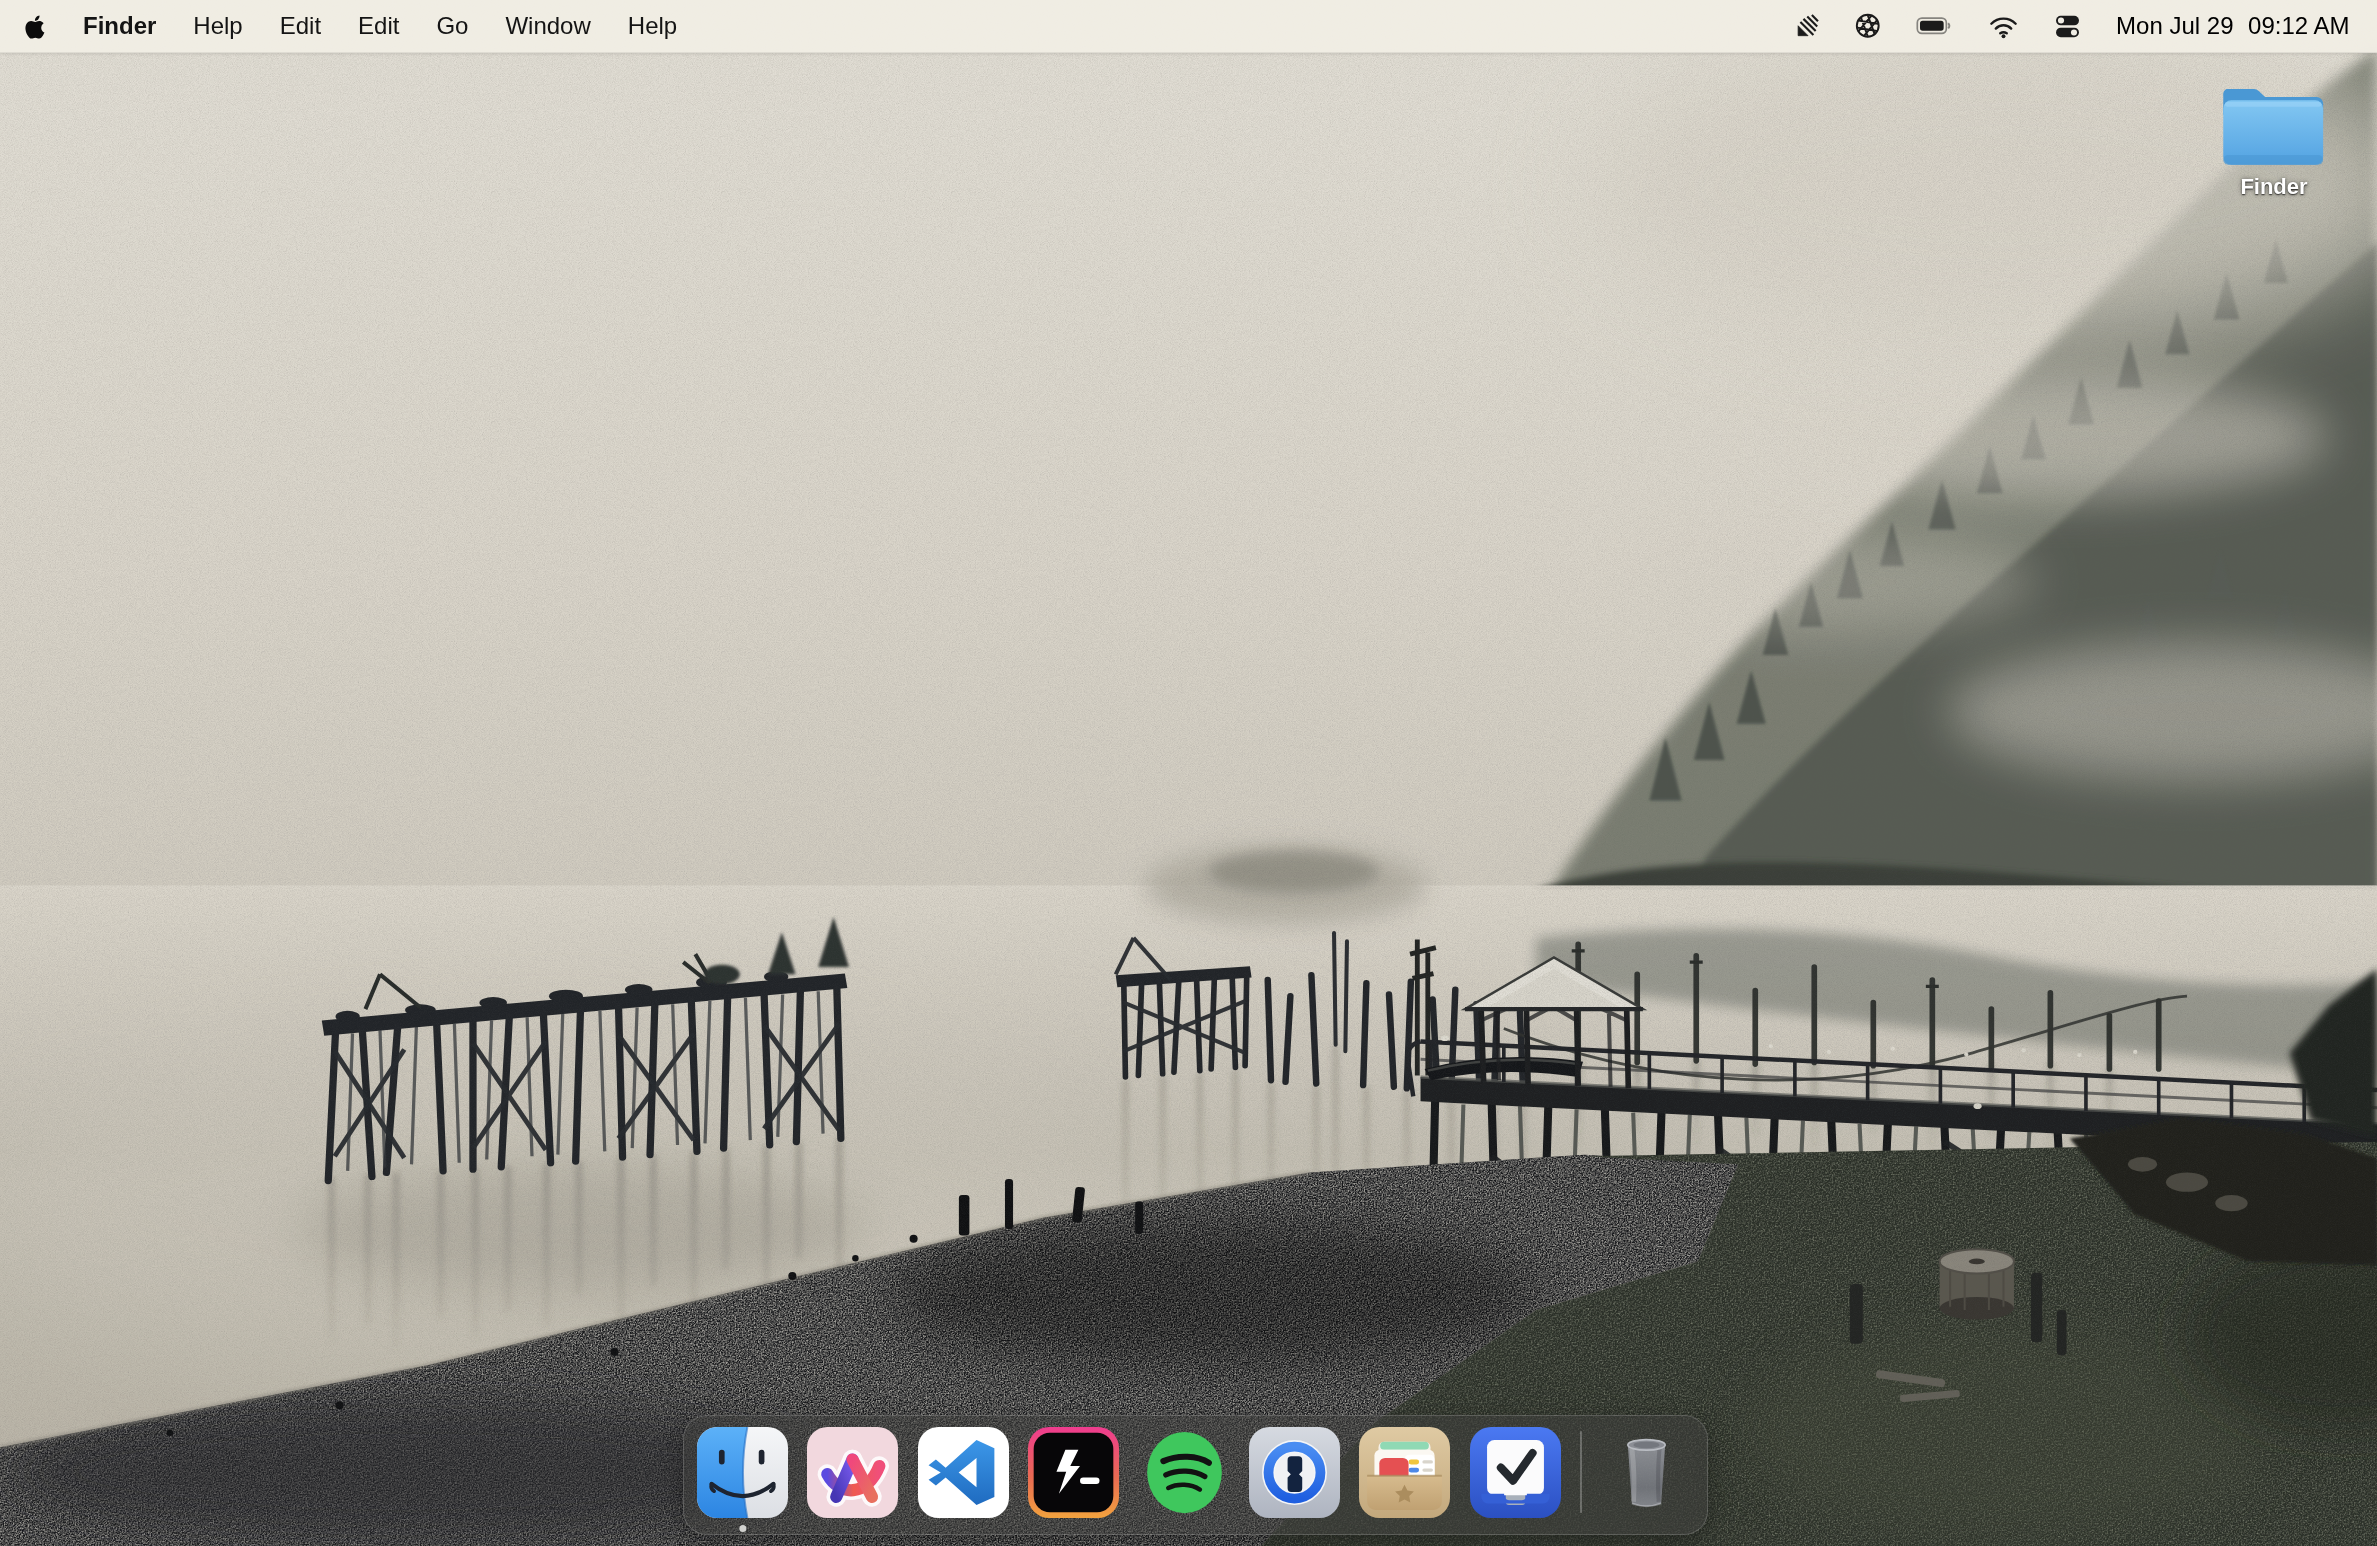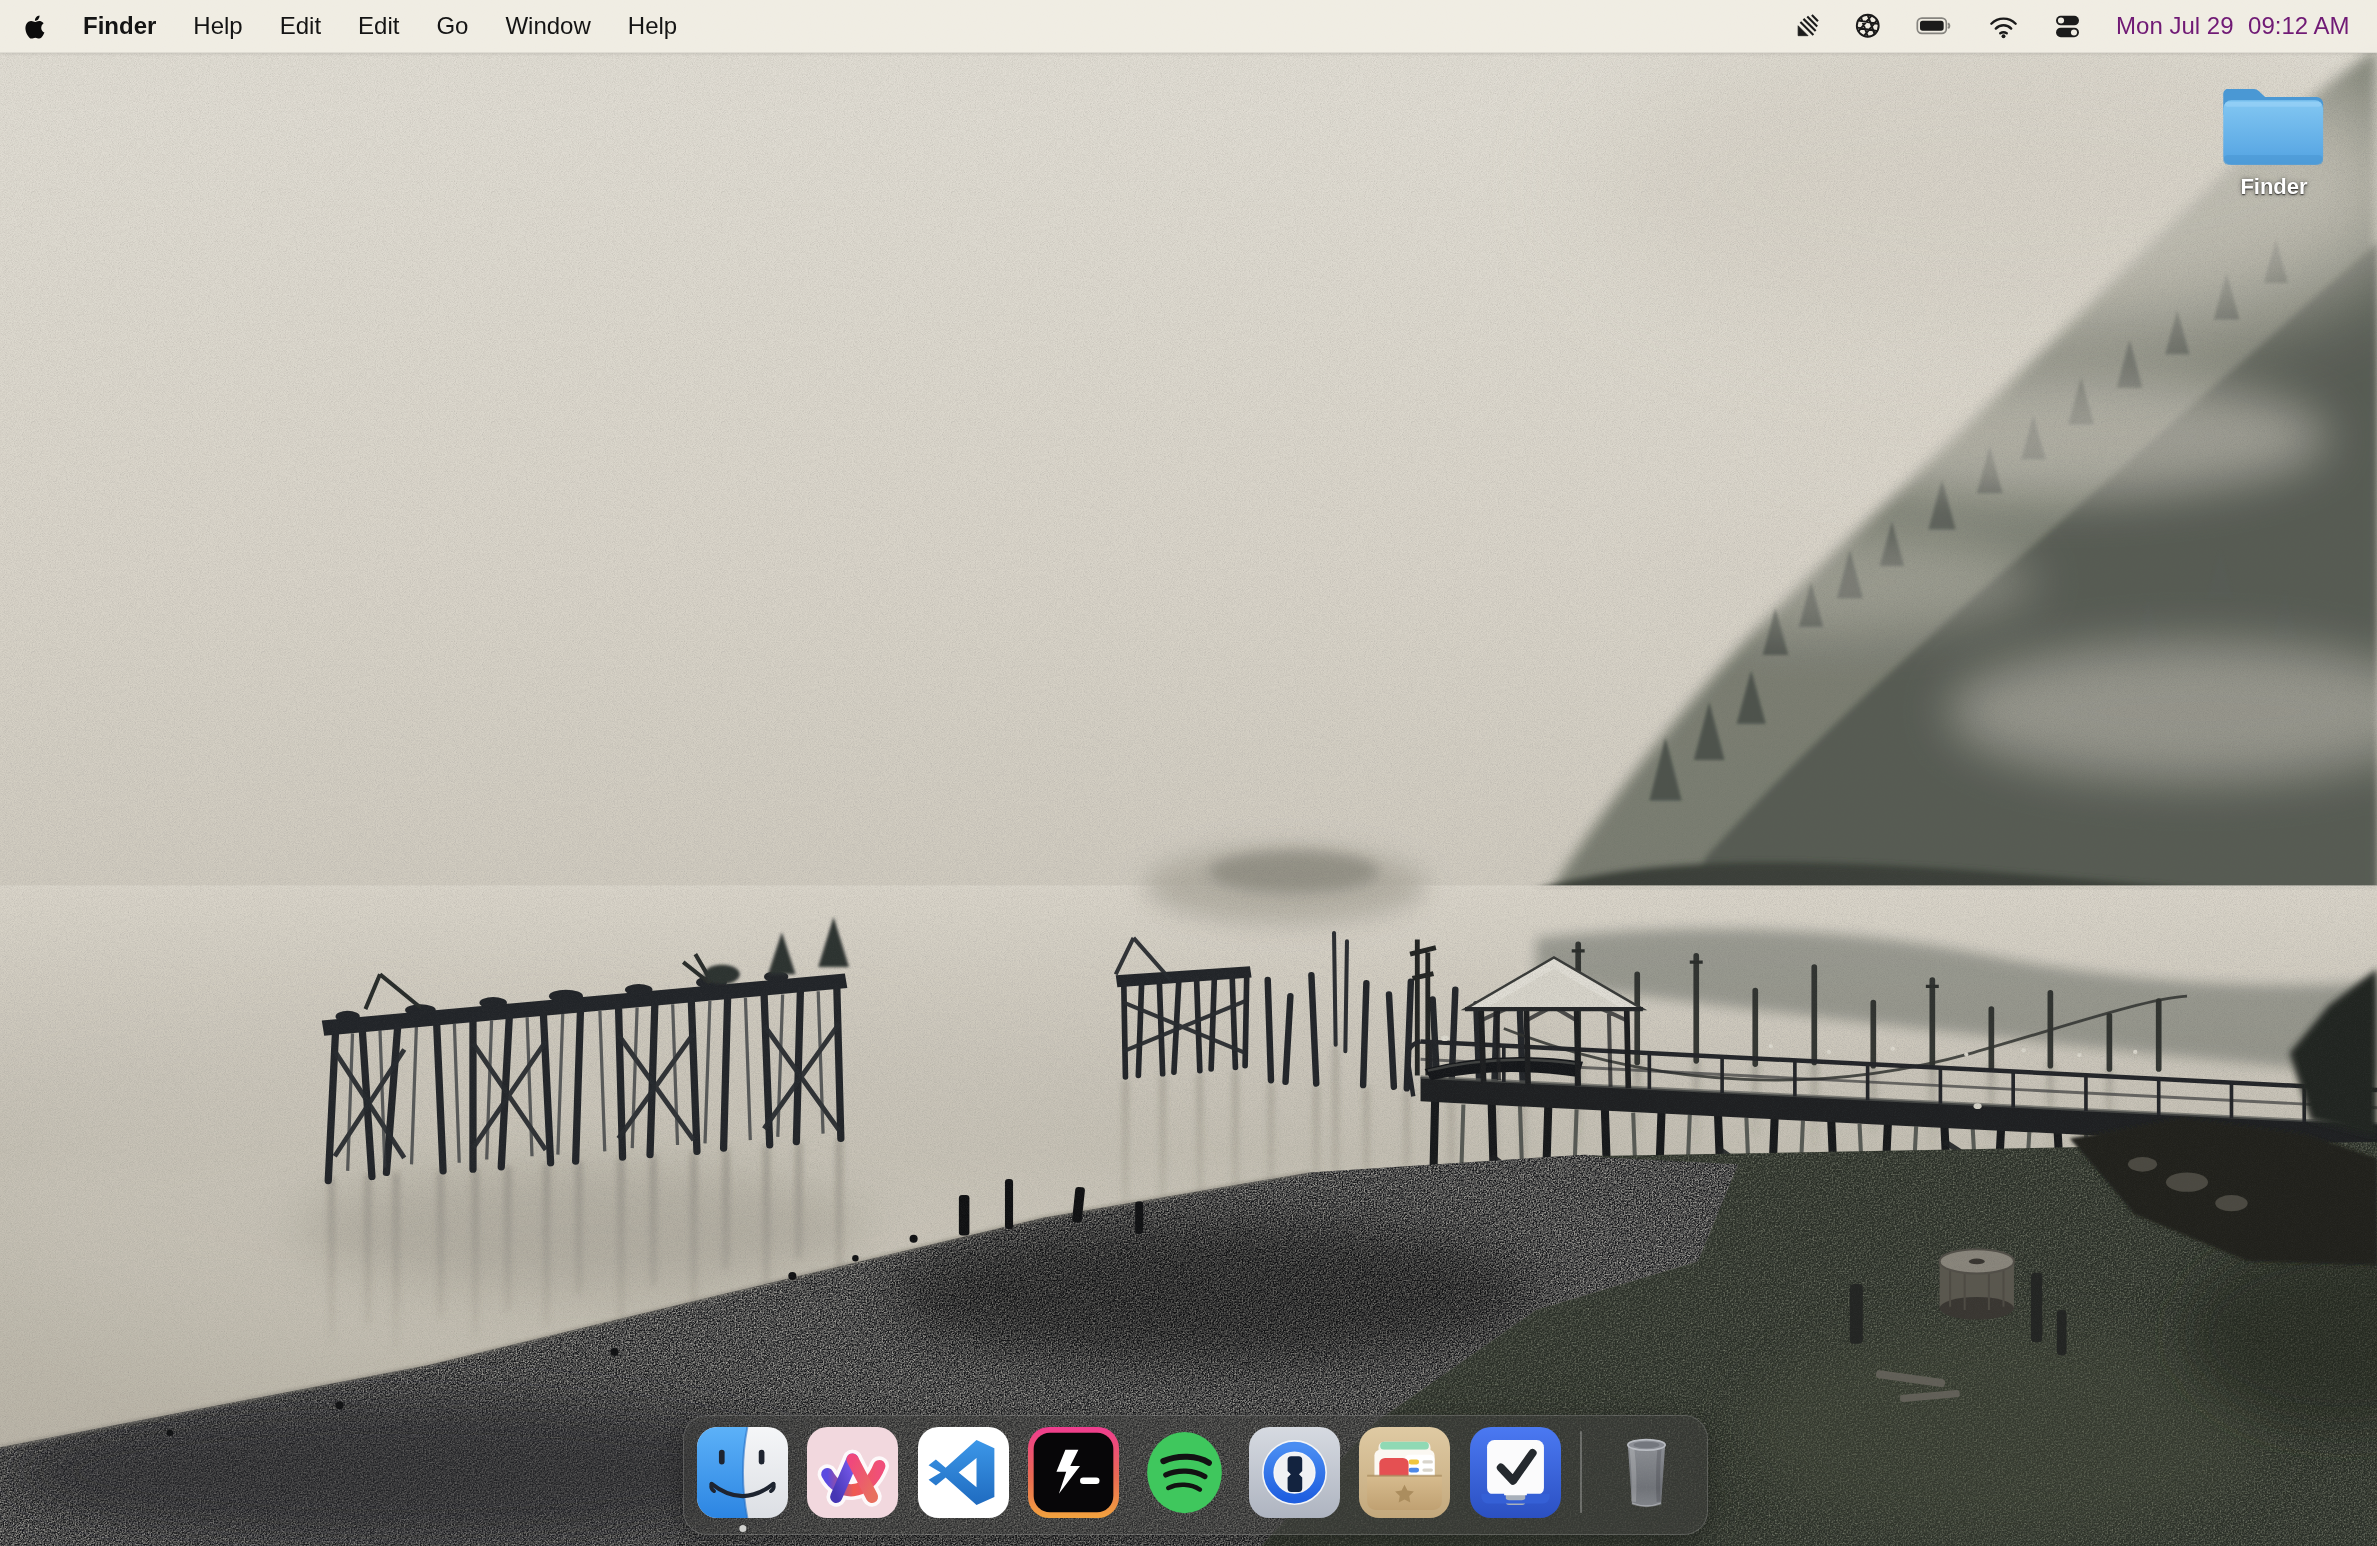--- a/index.html
+++ b/index.html
@@ -19,21 +19,21 @@
     display:flex;align-items:center;
     color:#141414;font-size:24px;
     z-index:30;
   }
   #menubar .left{display:flex;align-items:center;gap:37px;padding-left:24px;}
   #menubar .apple{display:flex;align-items:center;}
   #menubar .mitem{white-space:nowrap;cursor:default;}
   #menubar .mitem.bold{font-weight:700;}
   #menubar .right{margin-left:auto;display:flex;align-items:center;gap:34px;padding-right:27.5px;}
   #menubar .sicon{display:flex;align-items:center;color:#1b1b1b;}
-  #menubar .clock{display:flex;gap:14.6px;font-size:24px;color:#701a75;}
+  #menubar .clock{display:flex;gap:14.6px;font-size:24px;color:#000000;}
   
   #desktop-folder{
     position:absolute;left:2219px;top:81px;width:110px;z-index:20;
     display:flex;flex-direction:column;align-items:center;cursor:default;
   }
   #desktop-folder .flabel{
     margin-top:3.2px;color:#fff;font-weight:700;font-size:22px;
     text-shadow:0 0.8px 1.6px rgba(0,0,0,0.75),0 0 4.9px rgba(0,0,0,0.45);
   }
   

